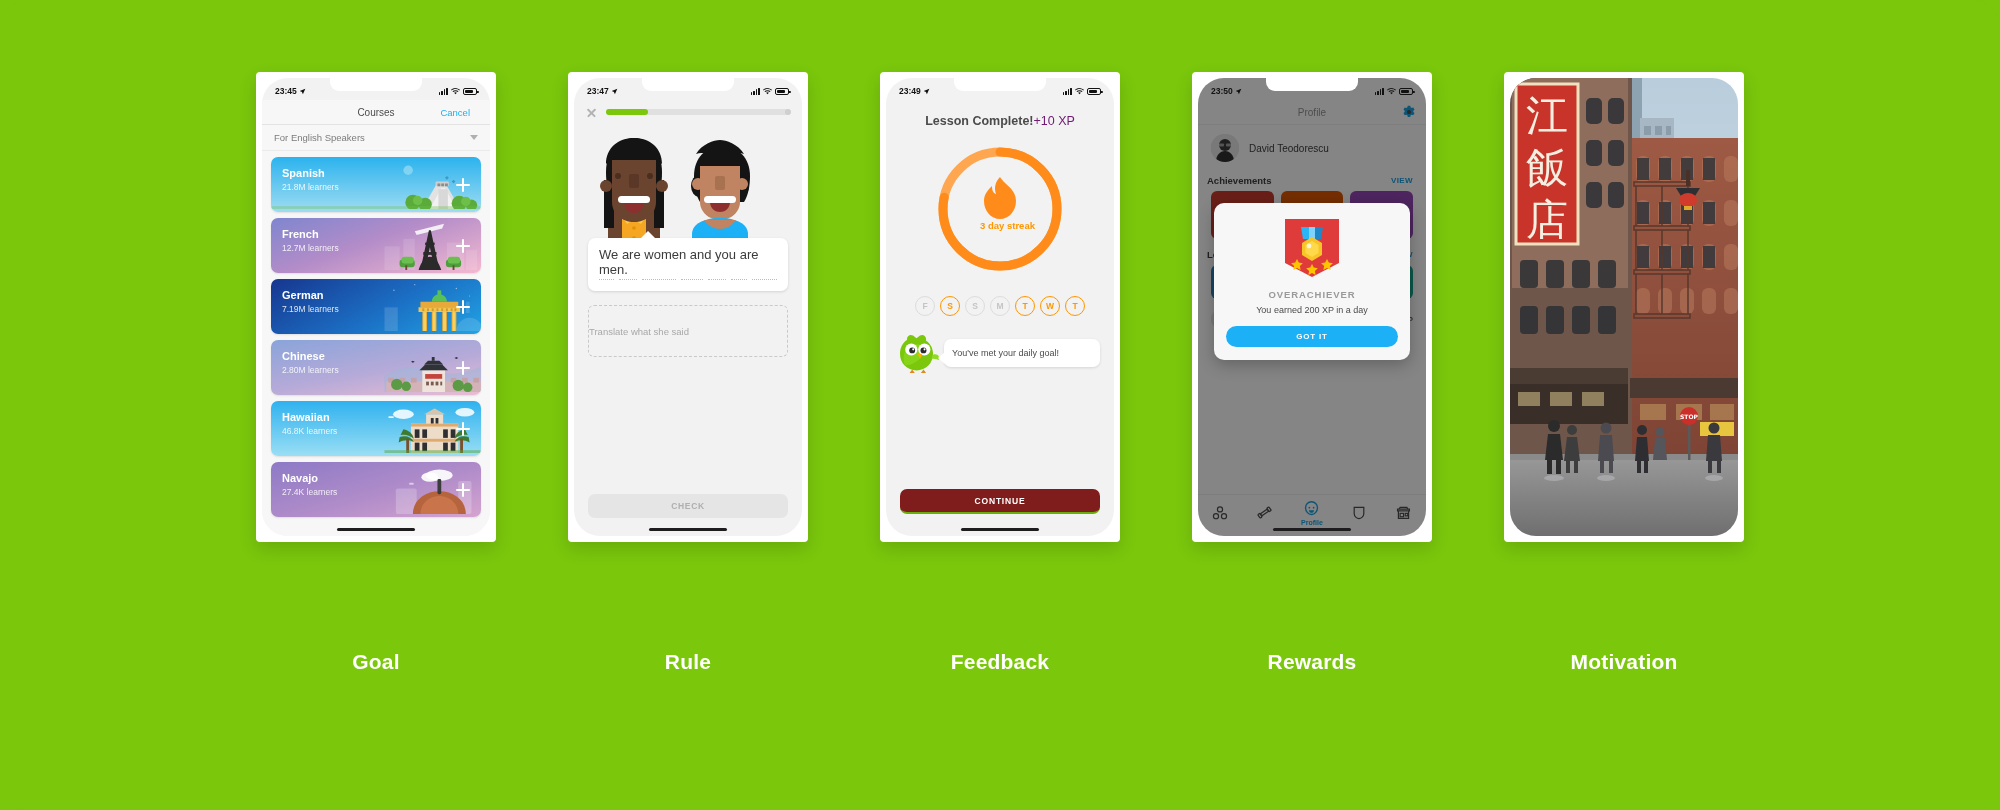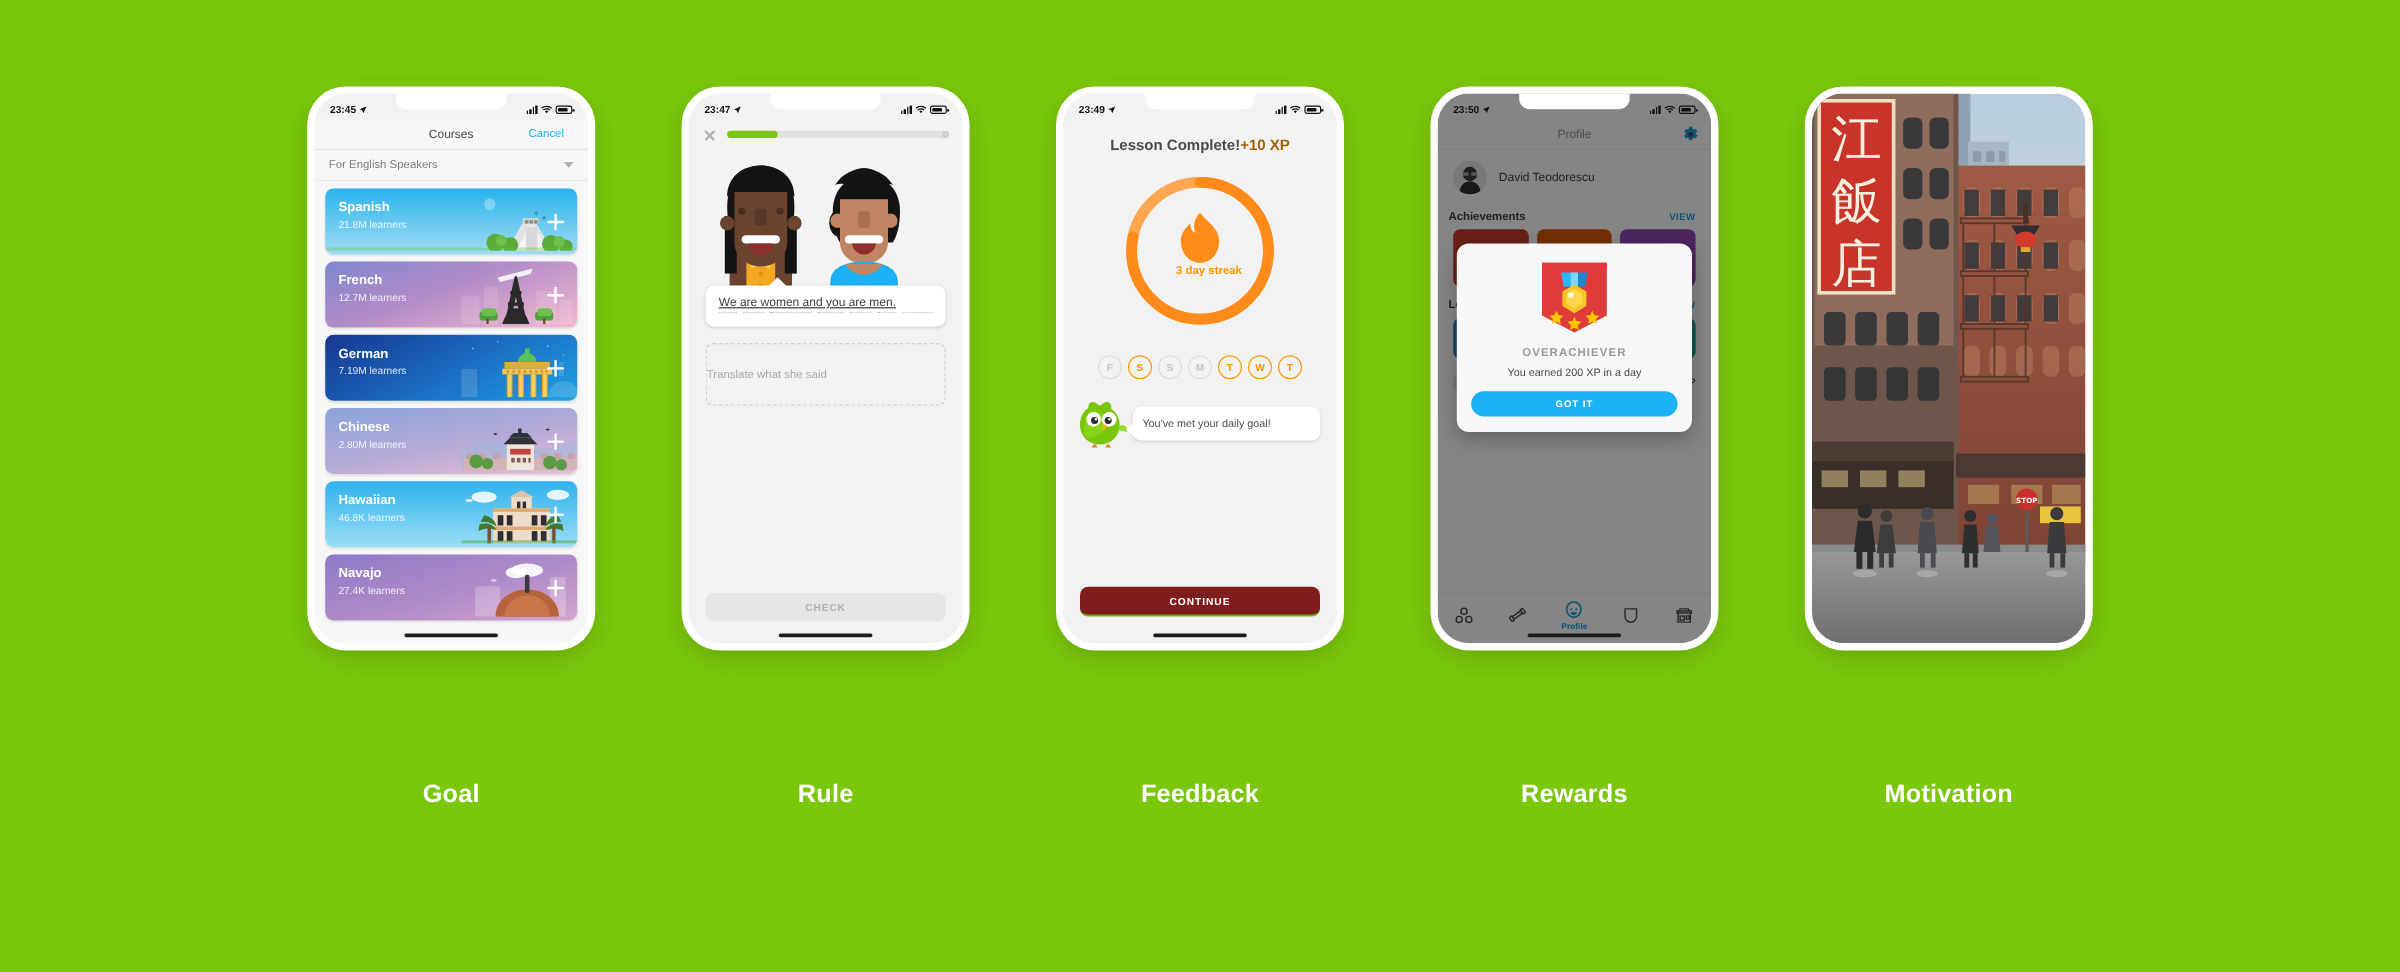--- a/index.html
+++ b/index.html
@@ -22,21 +22,21 @@
     justify-content: center;
     gap: 72px;
   }
   .panel { width: 240px; }
 
   
   .phone {
     position: relative;
     width: 240px; height: 470px;
     background: #ffffff;
-    border-radius: 32px;
+    border-radius: 4px;
     box-shadow: 0 7px 18px rgba(0,0,0,.14);
     padding: 6px;
   }
   .screen {
     position: relative;
     width: 100%; height: 100%;
     background: #f2f2f2;
     border-radius: 26px;
     overflow: hidden;
     display: flex;
@@ -165,21 +165,21 @@
     box-shadow: 0 1px 3px rgba(0,0,0,.13);
     padding: 9px 11px 11px 11px;
     position: relative;
   }
   .bubble-tail {
     position: absolute; top: -7px; left: 52px;
     width: 0; height: 0;
     border-left: 8px solid transparent; border-right: 8px solid transparent;
     border-bottom: 8px solid #fff;
   }
-  .bubble-text { font-size: 10px; color: #3c3c3c; text-decoration: underline; }
+  .bubble-text { font-size: 13px; color: #3c3c3c; }
   .bubble-dots { margin-top: 2px; display: flex; gap: 5px; }
   .bubble-dots span { height: 1px; border-bottom: 1px dotted #bdbdbd; display: block; }
   .answer-box {
     margin: 14px 14px 0 14px; height: 52px; flex: none;
     border: 1.5px dashed #c9c9c9; border-radius: 6px;
     display: flex; align-items: center; justify-content: flex-start;
   }
   .answer-placeholder { font-size: 9.5px; color: #a8a8a8; }
   .wordbank {
     margin: 16px 12px 0 12px; flex: none;
@@ -197,21 +197,21 @@
     display: flex; align-items: center; justify-content: center;
     font-size: 8.5px; font-weight: bold; letter-spacing: .7px;
   }
 
   
   .complete-title {
     text-align: center; margin-top: 14px; flex: none;
     font-size: 12.5px; color: #4b4b4b;
   }
   .complete-title b { font-weight: bold; }
-  .complete-title span { font-weight: bold; color: #a16207; }
+  .complete-title span { font-weight: normal; color: #701a75; }
   .streak-wrap { flex: none; display: flex; justify-content: center; margin-top: 16px; }
   .streak-ring { position: relative; width: 130px; height: 130px; }
   .streak-label {
     position: absolute; left: 15px; right: 0; top: 76px;
     text-align: center; font-size: 9.5px; font-weight: bold; color: #ff9600;
   }
   .days { flex: none; display: flex; justify-content: center; gap: 5px; margin-top: 22px; }
   .day {
     width: 20px; height: 20px; border-radius: 50%;
     border: 1.8px solid #dcdcdc; color: #c5c5c5;

